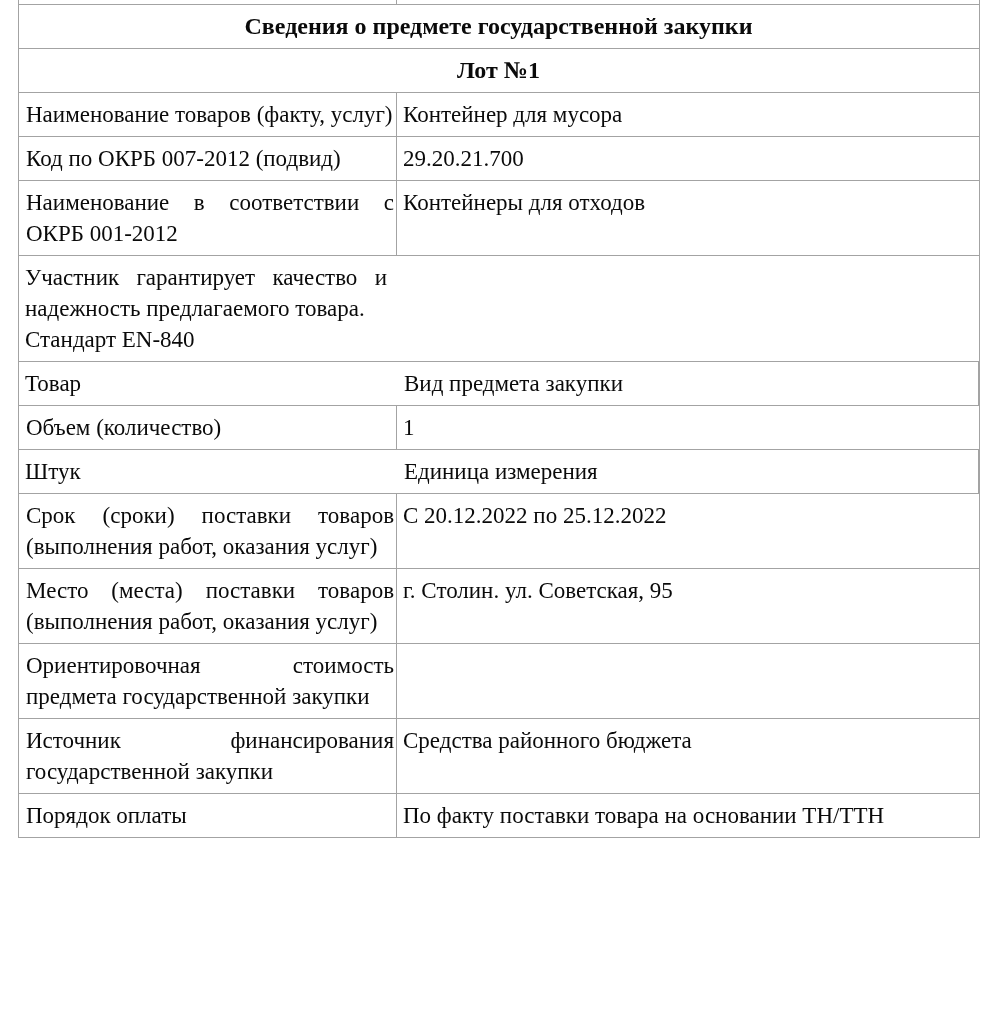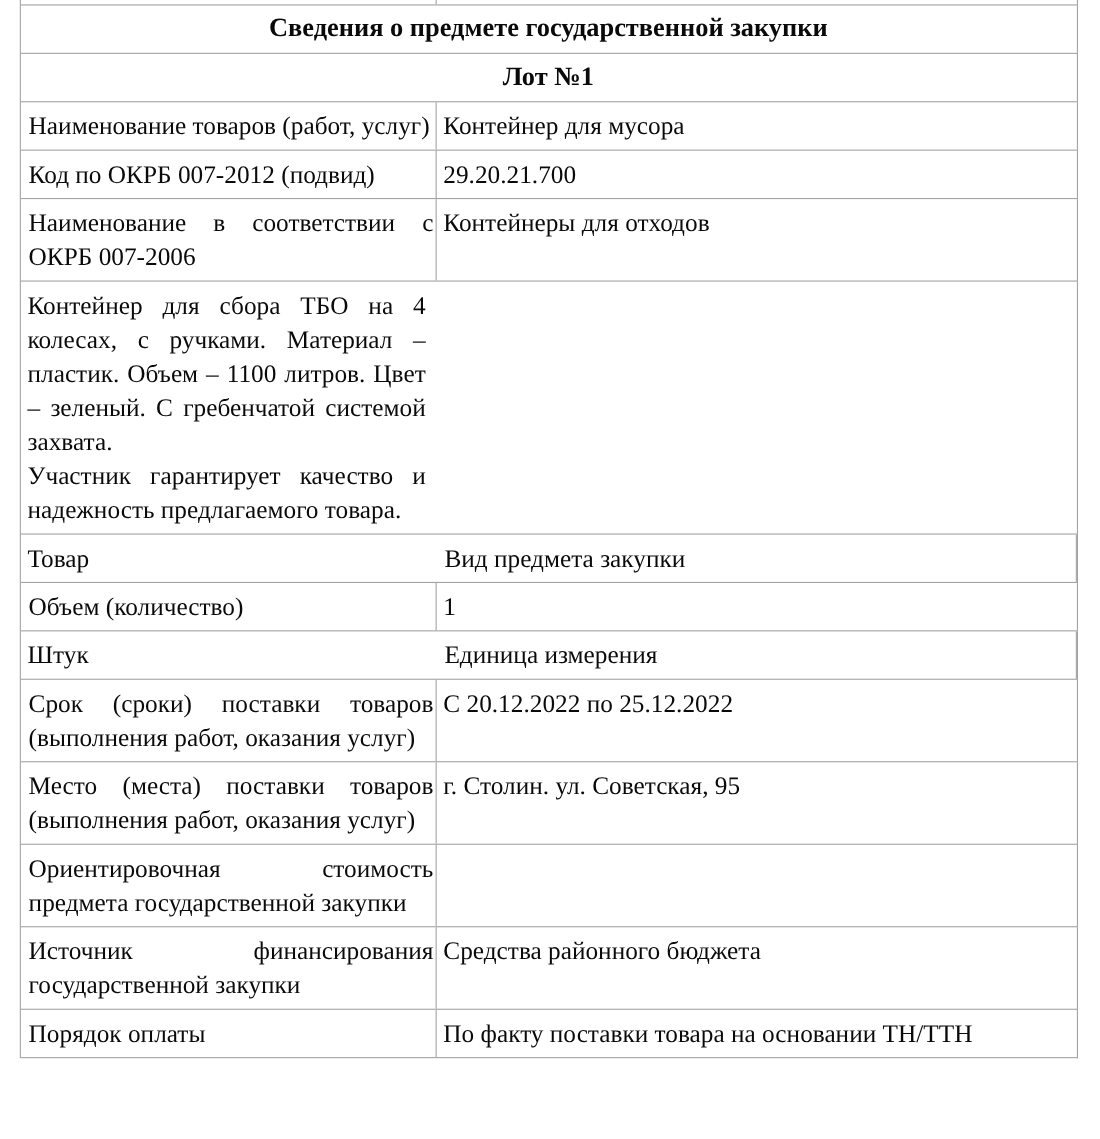--- a/index.html
+++ b/index.html
@@ -73,38 +73,38 @@
 
   <div class="t-row merged">
     <div class="cell header">Сведения о предмете государственной закупки</div>
   </div>
 
   <div class="t-row merged">
     <div class="cell header">Лот №1</div>
   </div>
 
   <div class="t-row">
-    <div class="cell label">Наименование товаров (работ, услуг)</div>
+    <div class="cell label">Наименование товаров (факту, услуг)</div>
     <div class="cell value">Контейнер для мусора</div>
   </div>
 
   <div class="t-row">
     <div class="cell label">Код по ОКРБ 007-2012 (подвид)</div>
     <div class="cell value">29.20.21.700</div>
   </div>
 
   <div class="t-row">
-    <div class="cell label">Наименование в соответствии с ОКРБ 007-2006</div>
+    <div class="cell label">Наименование в соответствии с ОКРБ 001-2012</div>
     <div class="cell value">Контейнеры для отходов</div>
   </div>
 
   <div class="t-row">
     <div class="cell value justify">
-      <p>Контейнер для сбора ТБО на 4 колесах, с ручками. Материал – пластик. Объем – 1100 литров. Цвет – зеленый. С гребенчатой системой захвата.</p>
       <p>Участник гарантирует качество и надежность предлагаемого товара.</p>
+      <p>Стандарт EN-840</p>
     </div>
   </div>
 
   <div class="t-row">
     <div class="cell value">Товар</div>
     <div class="cell label">Вид предмета закупки</div>
   </div>
 
   <div class="t-row">
     <div class="cell label">Объем (количество)</div>

